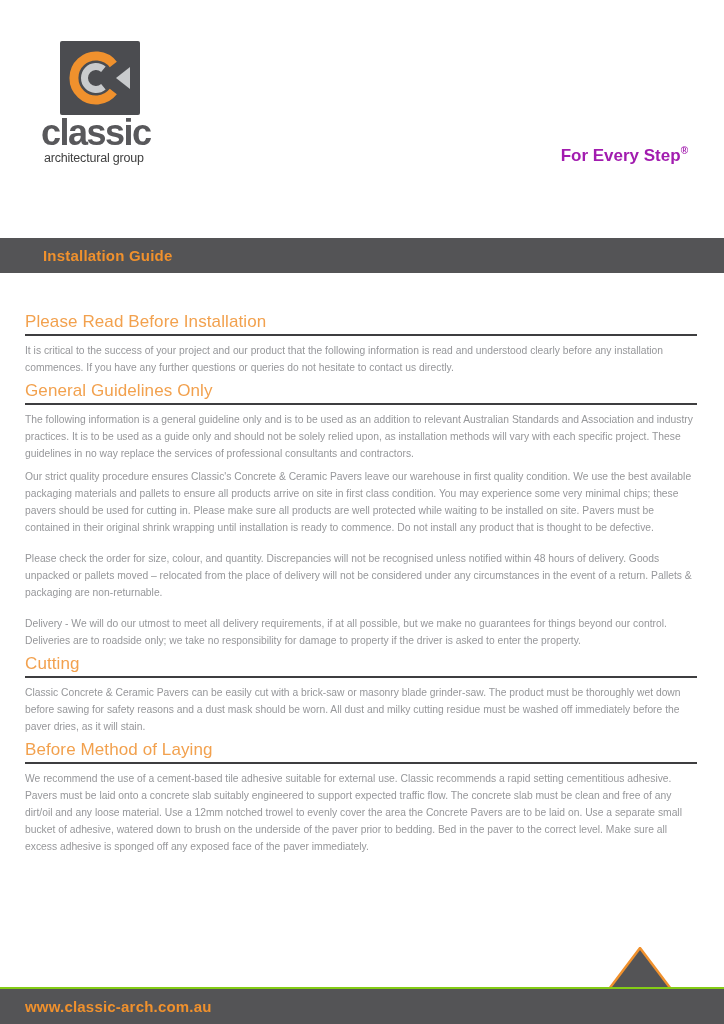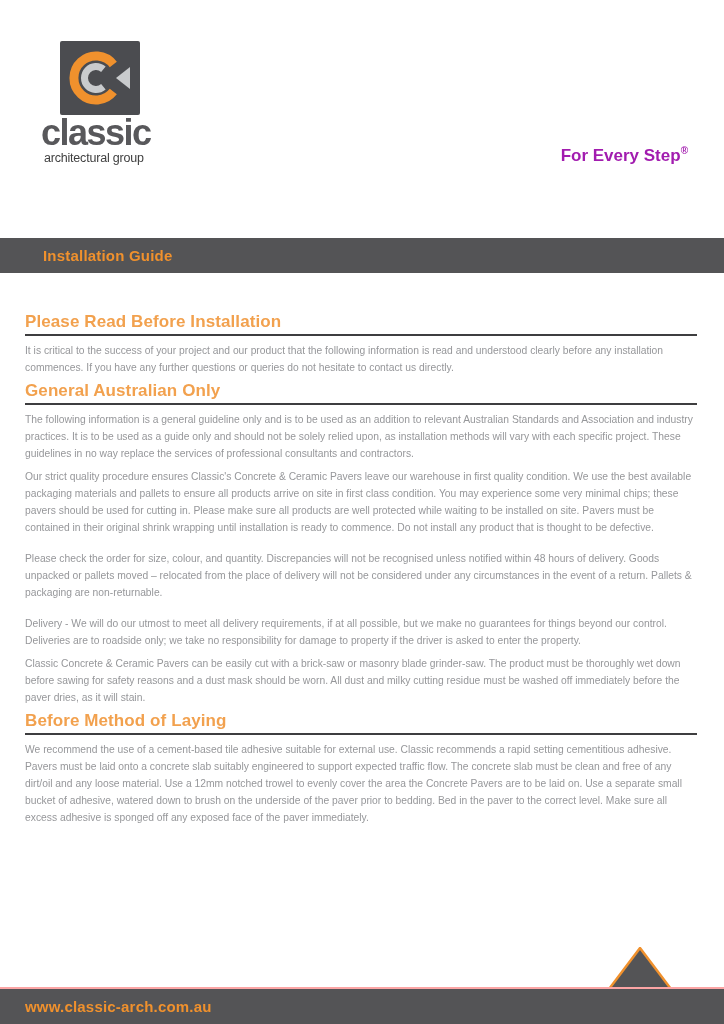--- a/index.html
+++ b/index.html
@@ -80,21 +80,21 @@
   
   .content {
     position: absolute;
     left: 25px; top: 313px;
     width: 672px;
   }
   .section { margin-bottom: 6px; }
   .sec-h {
     margin: 0;
     font-size: 17px;
-    font-weight: 700;
+    font-weight: 400;
     line-height: 18px;
     color: #F2A14E;
     padding-bottom: 3px;
     border-bottom: 2px solid #3E3E40;
     letter-spacing: 0.1px;
   }
   .para {
     margin: 6px 0 0 0;
     width: 750px;
     transform: scaleX(0.896);
@@ -110,21 +110,21 @@
   .footer-peak {
     position: absolute;
     right: 53px; bottom: 35px;
     width: 62px; height: 42px;
   }
   .footer-bar {
     position: absolute;
     left: 0; bottom: 0;
     width: 724px; height: 37px;
     background: #545456;
-    border-top: 2px solid #fca5a5;
+    border-top: 2px solid #84cc16;
     line-height: 35px;
     padding-left: 25px;
   }
   .footer-url {
     color: #F0912D;
     font-size: 15px;
     font-weight: 700;
     letter-spacing: 0.2px;
     cursor: pointer;
   }
@@ -154,31 +154,32 @@
 
 
   <main class="content">
 
     <section class="section">
       <h2 class="sec-h">Please Read Before Installation</h2>
       <p class="para">It is critical to the success of your project and our product that the following information is read and understood clearly before any installation commences. If you have any further questions or queries do not hesitate to contact us directly.</p>
     </section>
 
     <section class="section">
-      <h2 class="sec-h">General Australian Only</h2>
+      <h2 class="sec-h">General Guidelines Only</h2>
       <p class="para">The following information is a general guideline only and is to be used as an addition to relevant Australian Standards and Association and industry practices. It is to be used as a guide only and should not be solely relied upon, as installation methods will vary with each specific project. These guidelines in no way replace the services of professional consultants and contractors.</p>
     </section>
 
     <section class="section">
       <p class="para">Our strict quality procedure ensures Classic's Concrete &amp; Ceramic Pavers leave our warehouse in first quality condition. We use the best available packaging materials and pallets to ensure all products arrive on site in first class condition.  You may experience some very minimal chips; these pavers should be used for cutting in. Please make sure all products are well protected while waiting to be installed on site.  Pavers must be contained in their original shrink wrapping until installation is ready to commence. Do not install any product that is thought to be defective.</p>
       <p class="para">Please check the order for size, colour, and quantity. Discrepancies will not be recognised unless notified within 48 hours of delivery. Goods unpacked or pallets moved – relocated from the place of delivery will not be considered under any circumstances in the event of a return.  Pallets &amp; packaging are non-returnable.</p>
       <p class="para">Delivery - We will do our utmost to meet all delivery requirements, if at all possible, but we make no guarantees for things beyond our control. Deliveries are to roadside only; we take no responsibility for damage to property if the driver is asked to enter the property.</p>
     </section>
 
     <section class="section">
+      <h2 class="sec-h">Cutting</h2>
       <p class="para">Classic Concrete &amp; Ceramic Pavers can be easily cut with a brick-saw or masonry blade grinder-saw. The product must be thoroughly wet down before sawing for safety reasons and a dust mask should be worn. All dust and milky cutting residue must be washed off immediately before the paver dries, as it will stain.</p>
     </section>
 
     <section class="section">
       <h2 class="sec-h">Before Method of Laying</h2>
       <p class="para">We recommend the use of a cement-based tile adhesive suitable for external use. Classic recommends a rapid setting cementitious adhesive. Pavers must be laid onto a concrete slab suitably engineered to support expected traffic flow.  The concrete slab must be clean and free of any dirt/oil and any loose material.   Use a 12mm notched trowel to evenly cover the area the Concrete Pavers are to be laid on. Use a separate small bucket of adhesive, watered down to brush on the underside of the paver prior to bedding. Bed in the paver to the correct level. Make sure all excess adhesive is sponged off any exposed face of the paver immediately.</p>
     </section>
 
   </main>
 

